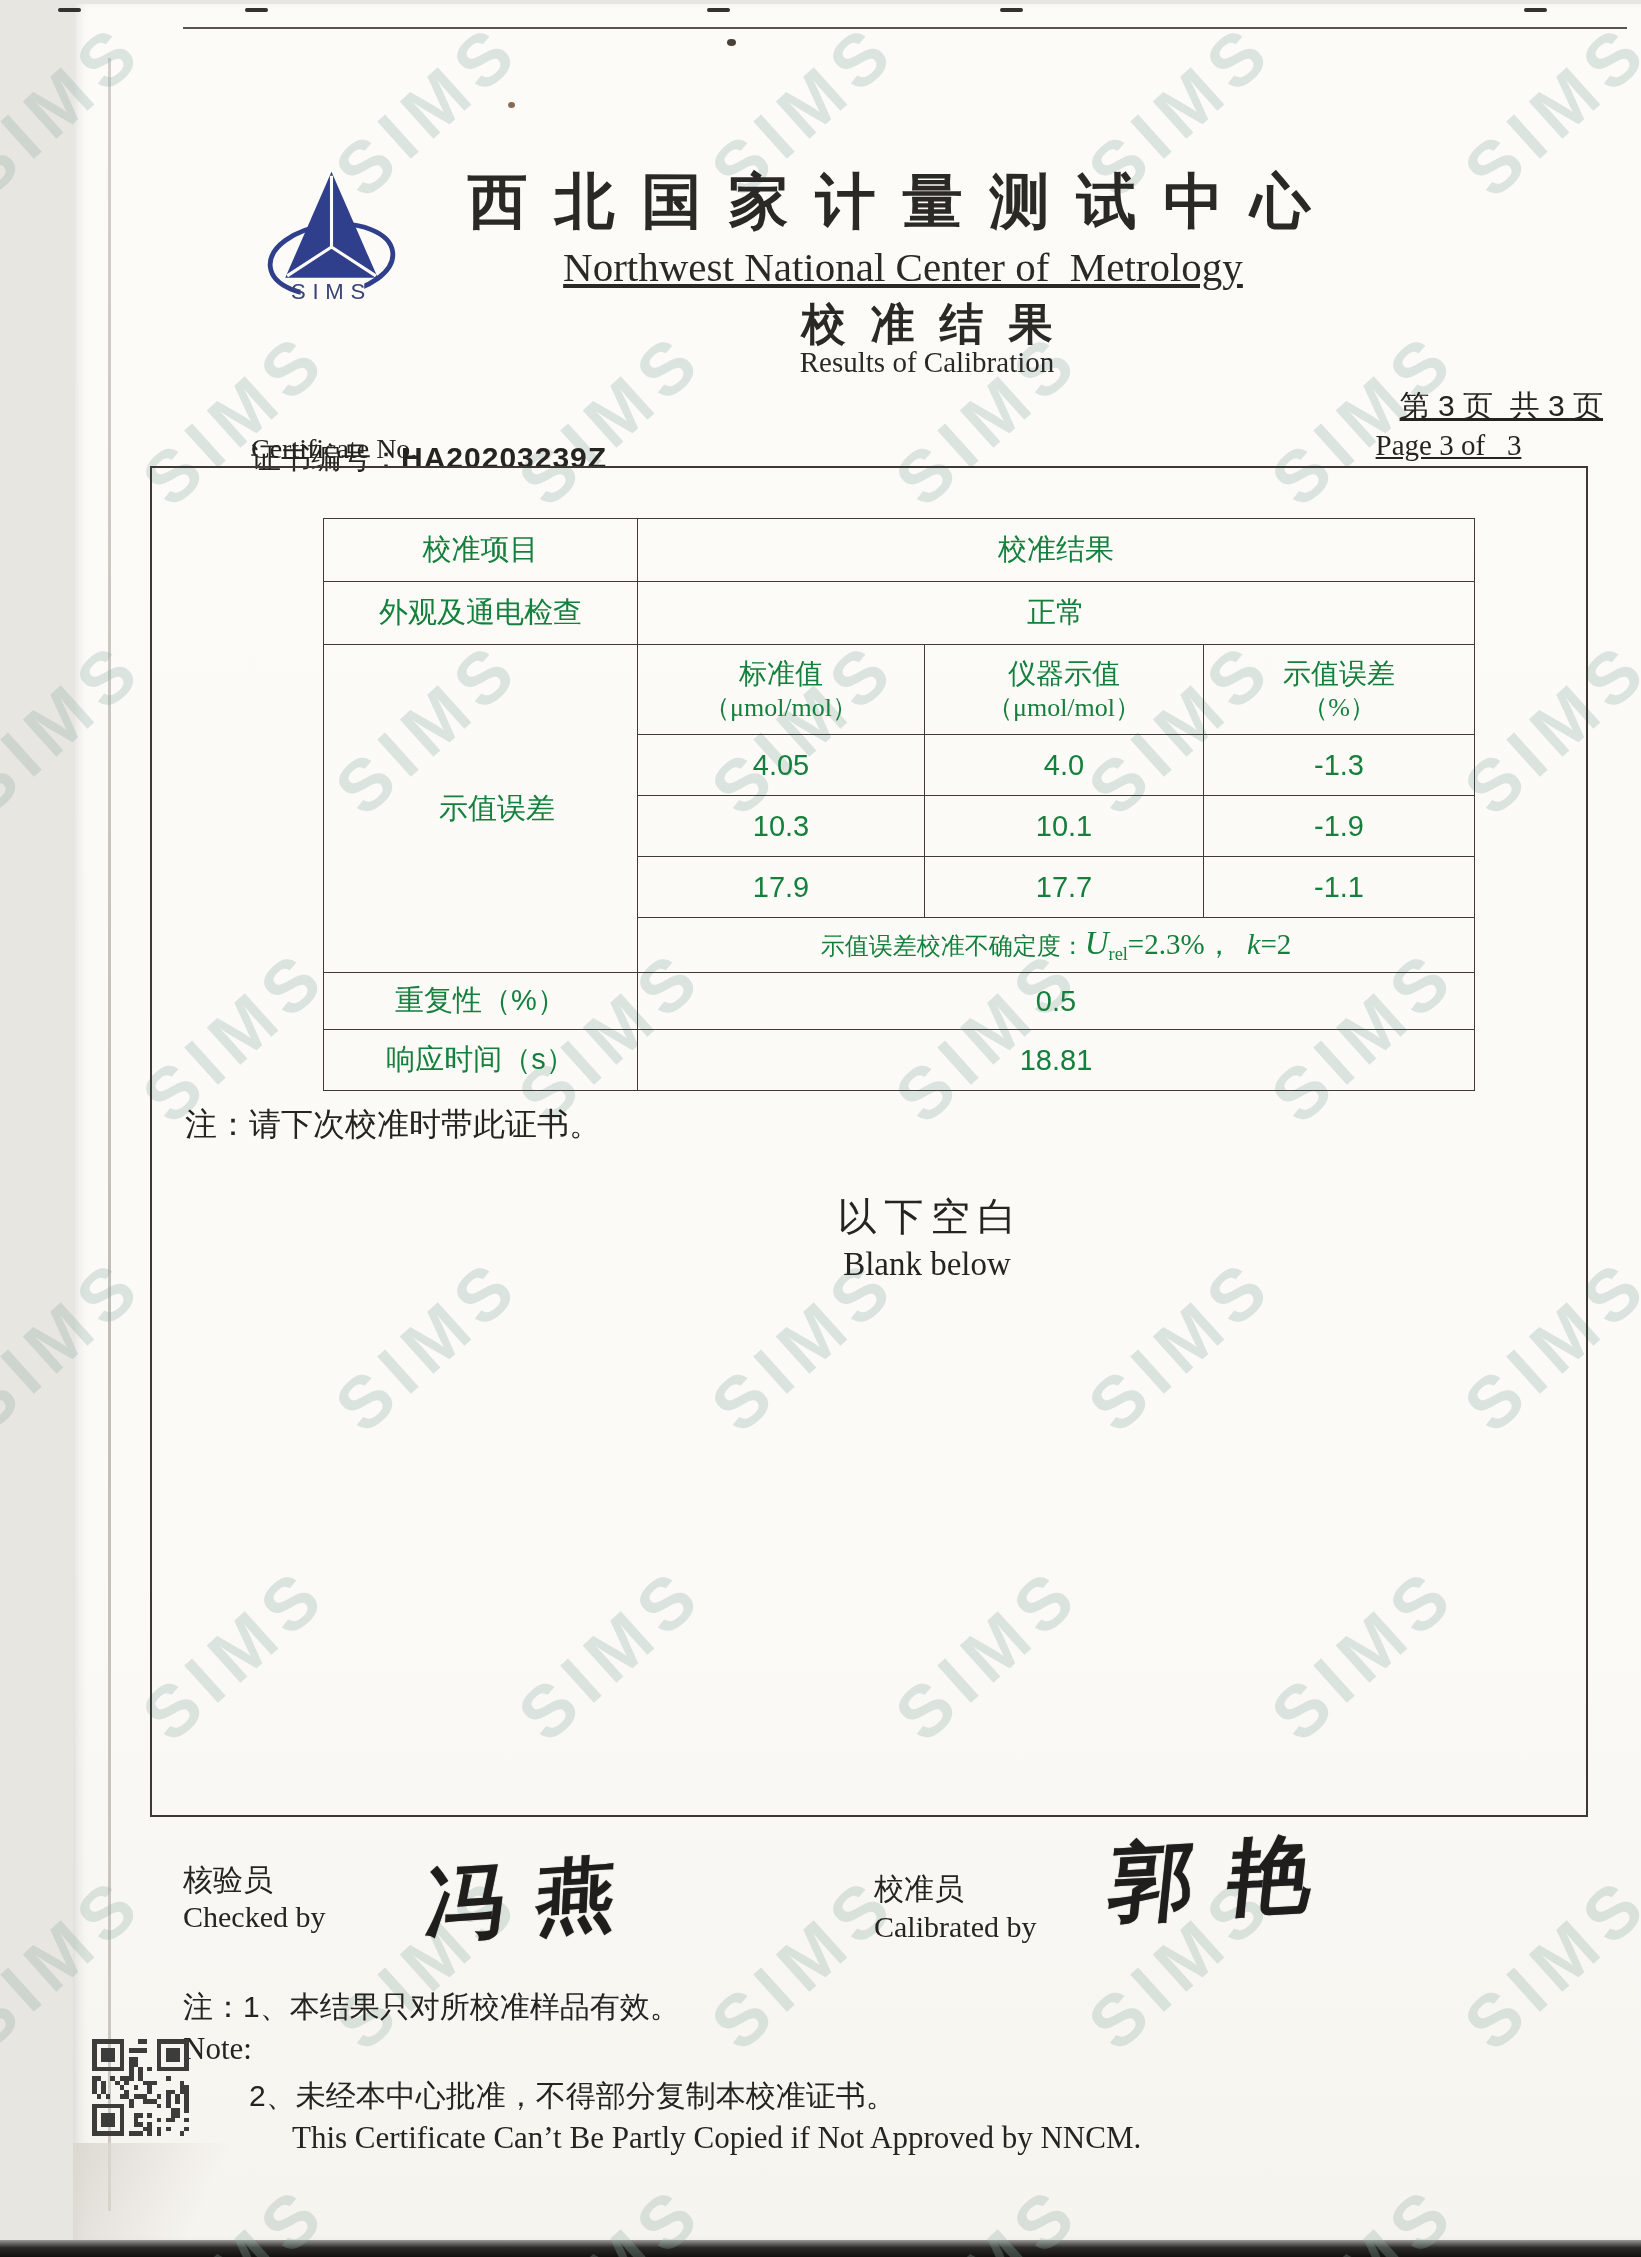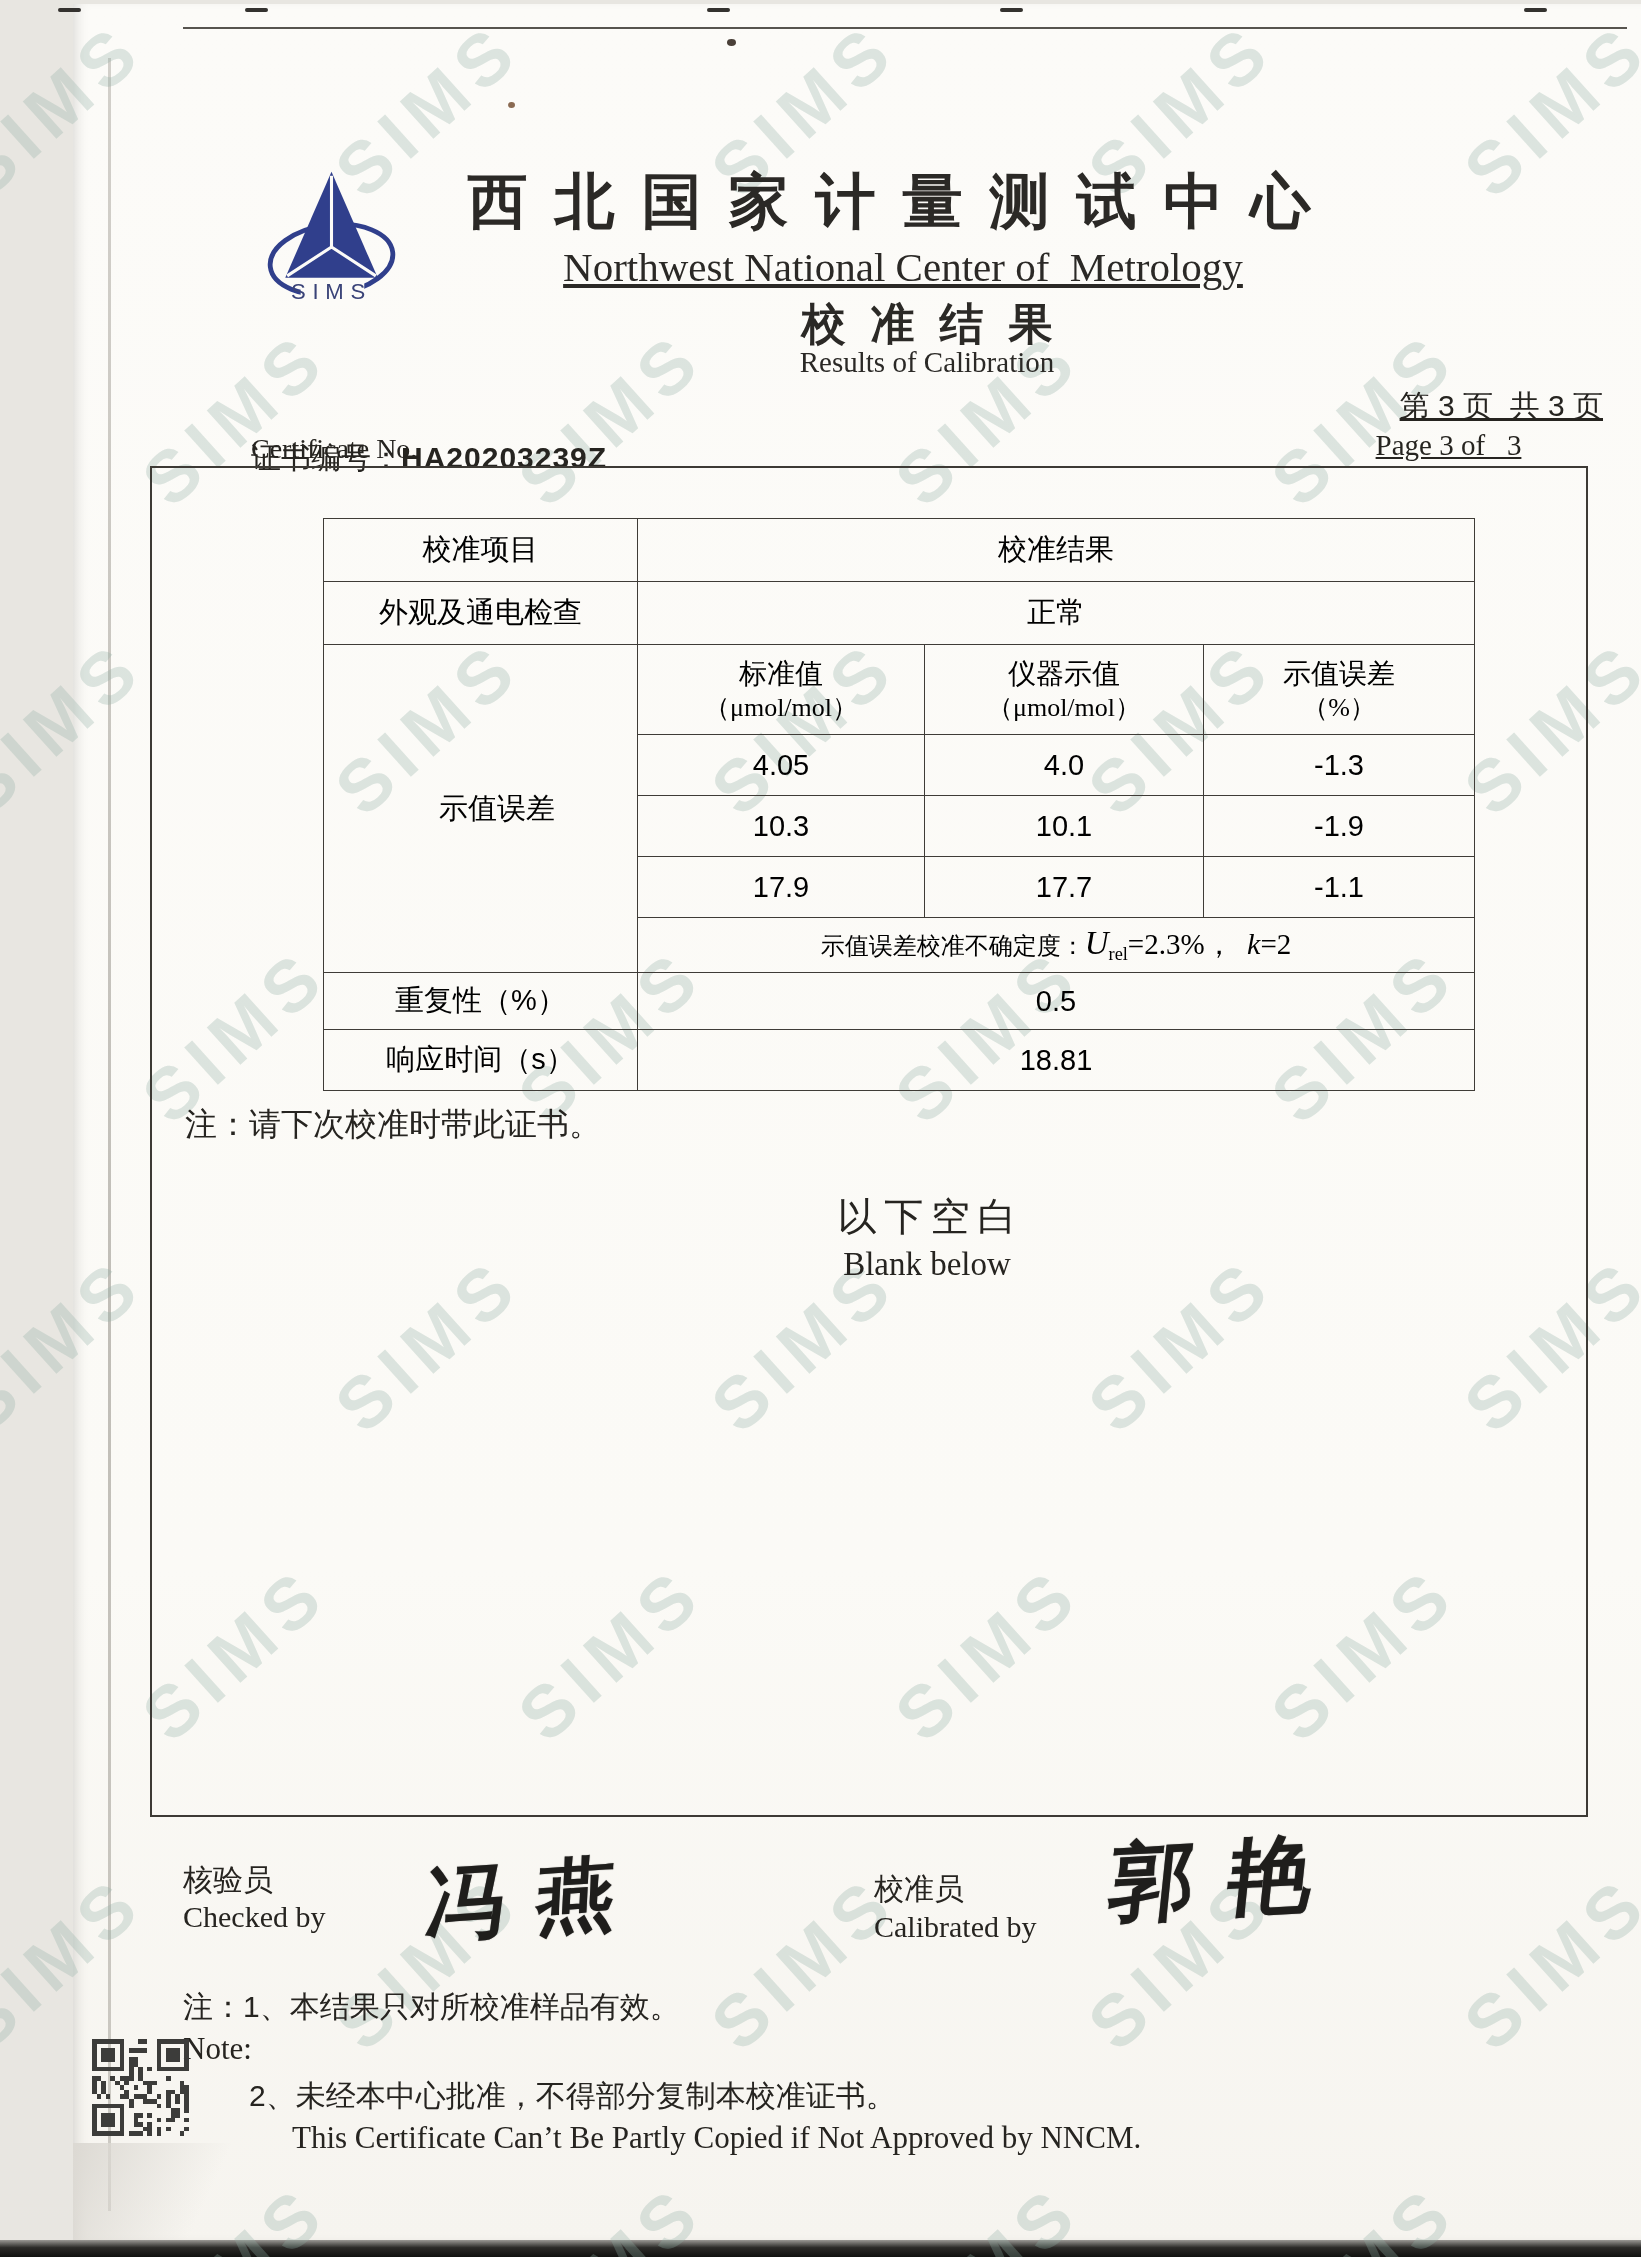--- a/index.html
+++ b/index.html
@@ -29,21 +29,21 @@
   
   .orgcn{font-size:60px;font-weight:600;letter-spacing:27px;color:#2b2926;}
   .orgen{font-size:41px;color:#2b2926;}
   .titcn{font-size:44px;font-weight:600;letter-spacing:25px;color:#2b2926;}
   .titen{font-size:29px;color:#2b2926;}
   
   #mainbox{position:absolute;left:150px;top:466px;width:1434px;height:1347px;
            border:2.9px solid #3d3a35;}
   table.cal{border-collapse:collapse;table-layout:fixed;width:1151px;}
   table.cal td{border:1.9px solid #3f3c37;text-align:center;vertical-align:middle;
-               font-size:29px;color:#000000;padding:0;}
+               font-size:29px;color:#15803d;padding:0;}
   td.lbl{text-align:left;padding-left:11.6px;}
   td.num{font-family:Liberation Sans, sans-serif;font-size:30px;}
   .r1 td{height:62px;} .r2 td{height:62px;} .rh td{height:89px;}
   .rd td{height:60px;} .ru td{height:54px;} .rr td{height:56px;} .rs td{height:60px;}
   .hline1{font-size:28px;line-height:35px;}
   .hline2{font-family:"Liberation Serif",serif;font-size:26px;line-height:33px;}
   .usym{font-family:"Liberation Serif",serif;font-style:italic;font-size:33px;}
   .usub{font-family:"Liberation Serif",serif;font-size:18.3px;vertical-align:-5.8px;}
   .ueq{font-family:"Liberation Serif",serif;font-size:29px;}
   .ksym{font-family:"Liberation Serif",serif;font-style:italic;font-size:30px;padding-left:13.5px;}

